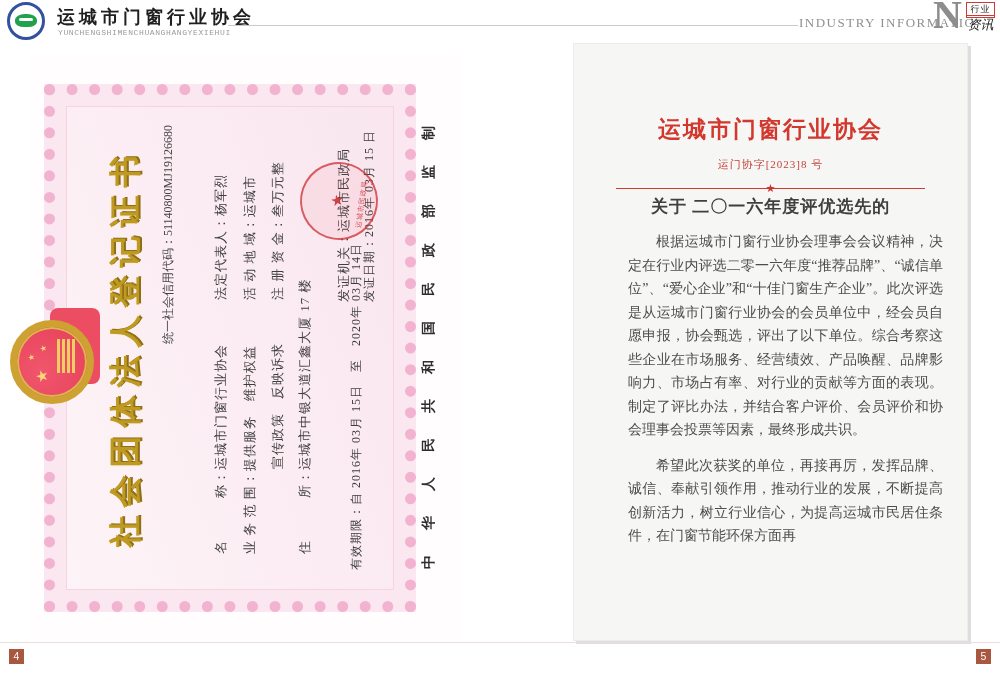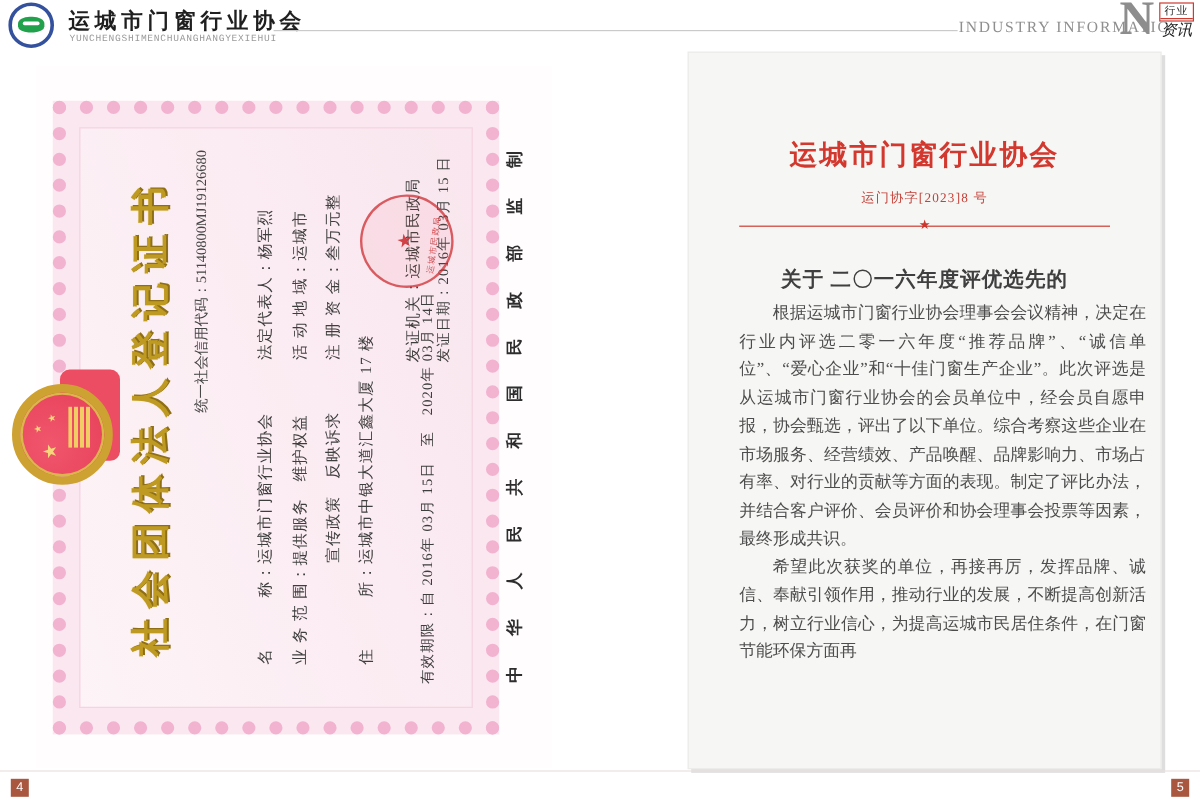--- a/index.html
+++ b/index.html
@@ -66,25 +66,25 @@
       transparent 8px 10px,#f2cd66 10px 13px,transparent 13px 15px,#f2cd66 15px 18px);}
   
   .panel{position:absolute;left:573px;top:43px;width:395px;height:598px;box-sizing:border-box;
     background:#f6f6f4;border:1px solid #ececea;box-shadow:3px 3px 0 #dedede;overflow:hidden;}
   .doc-org-title{margin:70px 10px 0 10px;text-align:center;font-size:23px;font-weight:bold;
     color:#d2382e;letter-spacing:2px;}
   .doc-no{margin-top:12px;text-align:center;font-size:11px;color:#c4423a;letter-spacing:1px;}
   .doc-divider{position:relative;margin:16px 42px 0 42px;height:1px;background:#cc3c33;}
   .doc-divider .divider-star{position:absolute;left:50%;top:-7px;transform:translateX(-50%);
     font-size:11px;color:#c8362d;line-height:14px;}
-  .doc-subject1{margin-top:32px;text-align:center;font-size:17px;font-weight:bold;color:#3f3f3f;letter-spacing:1px;}
+  .doc-subject1{margin-top:6px;text-align:center;font-size:17px;font-weight:bold;color:#3f3f3f;letter-spacing:1px;}
   .doc-subject2{margin-top:6px;text-align:center;font-size:17px;font-weight:bold;color:#3f3f3f;}
   .doc-subject2 .gap{display:inline-block;width:92px;}
   .doc-body{margin:6px 12px 0 42px;}
-  .doc-body p{margin:0;font-size:14px;line-height:23.5px;color:#4d4d4d;
+  .doc-body p{margin:12px;font-size:14px;line-height:23.5px;color:#4d4d4d;
     text-align:justify;text-indent:2em;}
   
   .foot-line{position:absolute;left:0;top:642px;width:1000px;height:1px;background:#eadfdf;}
   .pagenum{position:absolute;top:649px;width:15px;height:15px;background:#a9573f;color:#fdfdfd;
     font-size:10.5px;line-height:15px;text-align:center;font-family:"Liberation Sans","DejaVu Sans",sans-serif;}
   .pn-left{left:9px;} .pn-right{left:976px;}
 </style>
 </head>
 <body>
 

